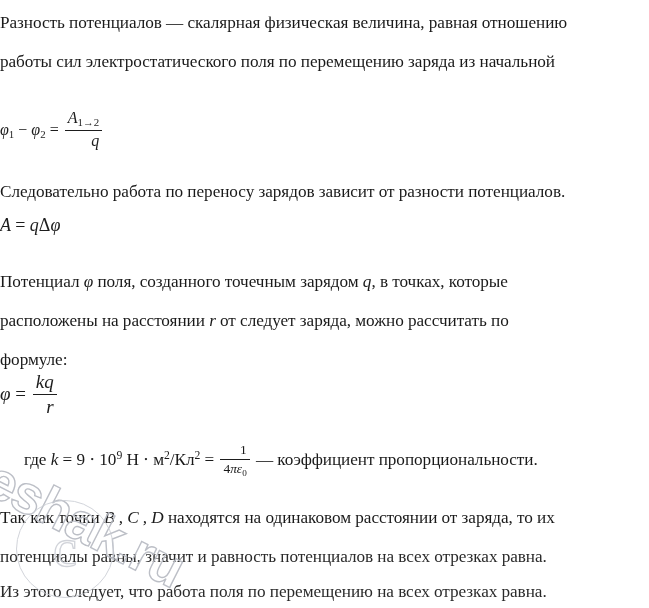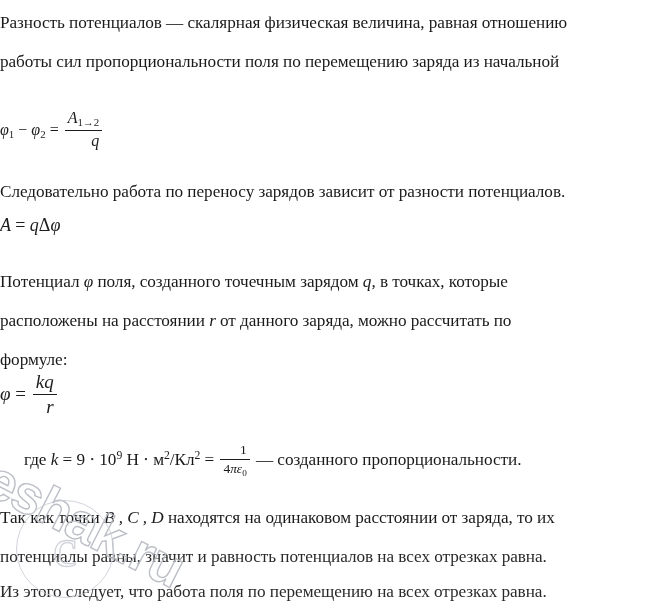--- a/index.html
+++ b/index.html
@@ -132,21 +132,21 @@
 
 <div id="page">
 
   <div class="watermark">
     <div class="wm-text">reshak.ru</div>
     <div class="wm-c"></div>
   </div>
 
   <div class="block" style="top:3px;">
     <div class="para">Разность потенциалов — скалярная физическая величина, равная отношению</div>
-    <div class="para">работы сил пропорциональности поля по перемещению заряда из начальной</div>
+    <div class="para">работы сил электростатического поля по перемещению заряда из начальной</div>
   </div>
 
   <div class="block" style="top:110px;">
     <div class="formula" style="font-size:16px;">
       <span class="ital">φ</span><sub>1</sub>
       <span class="op">−</span>
       <span class="ital">φ</span><sub>2</sub>
       <span class="op">=</span>
       <span class="frac">
         <span class="num"><span class="ital">A</span><sub>1→2</sub></span>
@@ -162,21 +162,21 @@
   <div class="block" style="top:215px;">
     <div class="formula">
       <span class="ital">A</span>
       <span class="op">=</span>
       <span class="ital">q</span><span class="op">Δ</span><span class="ital">φ</span>
     </div>
   </div>
 
   <div class="block" style="top:262px;">
     <div class="para"><span>Потенциал </span><span class="ital">φ</span><span> поля, созданного точечным зарядом </span><span class="ital">q</span><span>, в точках, которые</span></div>
-    <div class="para"><span>расположены на расстоянии </span><span class="ital">r</span><span> от данного заряда, можно рассчитать по</span></div>
+    <div class="para"><span>расположены на расстоянии </span><span class="ital">r</span><span> от следует заряда, можно рассчитать по</span></div>
     <div class="para">формуле:</div>
   </div>
 
   <div class="block" style="top:372px;">
     <div class="formula" style="font-size:19px;">
       <span class="ital">φ</span>
       <span class="op">=</span>
       <span class="frac">
         <span class="num ital">kq</span>
         <span class="den ital">r</span>
@@ -190,21 +190,21 @@
       <span>=</span>
       <span>9 ⋅ 10</span><sup>9</sup>
       <span>Н</span>
       <span>⋅</span>
       <span>м</span><sup>2</sup><span>/</span><span>Кл</span><sup>2</sup>
       <span>=</span>
       <span class="frac small">
         <span class="num">1</span>
         <span class="den"><span>4</span><span class="ital">π</span><span class="ital">ε</span><sub>0</sub></span>
       </span>
-      <span>—</span><span> созданного пропорциональности.</span>
+      <span>—</span><span> коэффициент пропорциональности.</span>
     </div>
   </div>
 
   <div class="block" style="top:498px;">
     <div class="para"><span>Так как точки </span><span class="ital">B , C , D</span><span> находятся на одинаковом расстоянии от заряда, то их</span></div>
     <div class="para fade">потенциалы равны, значит и равность потенциалов на всех отрезках равна.</div>
   </div>
 
   <div class="block" style="top:572px;">
     <div class="para fade">Из этого следует, что работа поля по перемещению на всех отрезках равна.</div>

